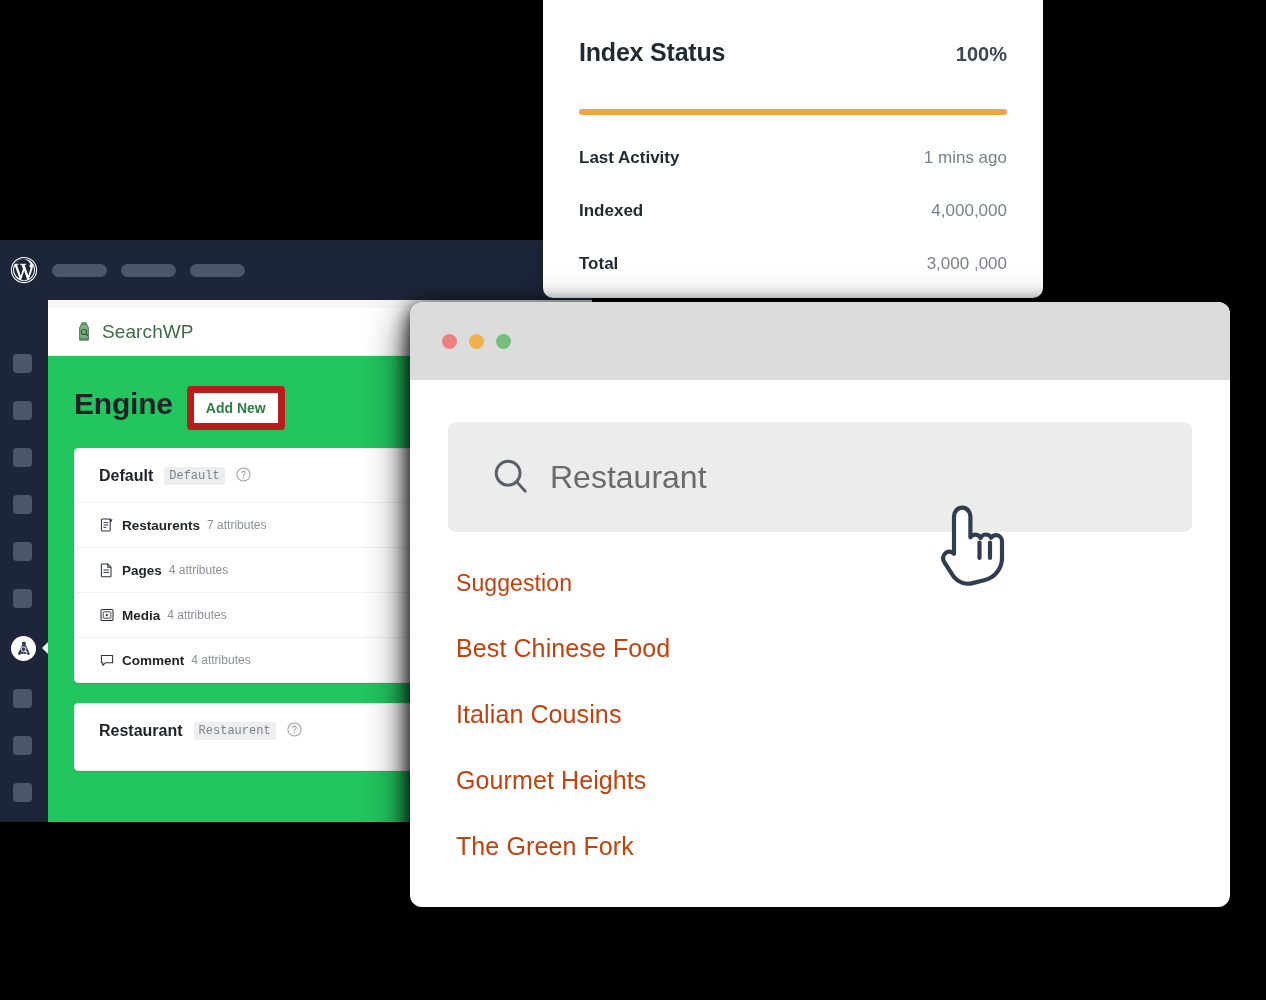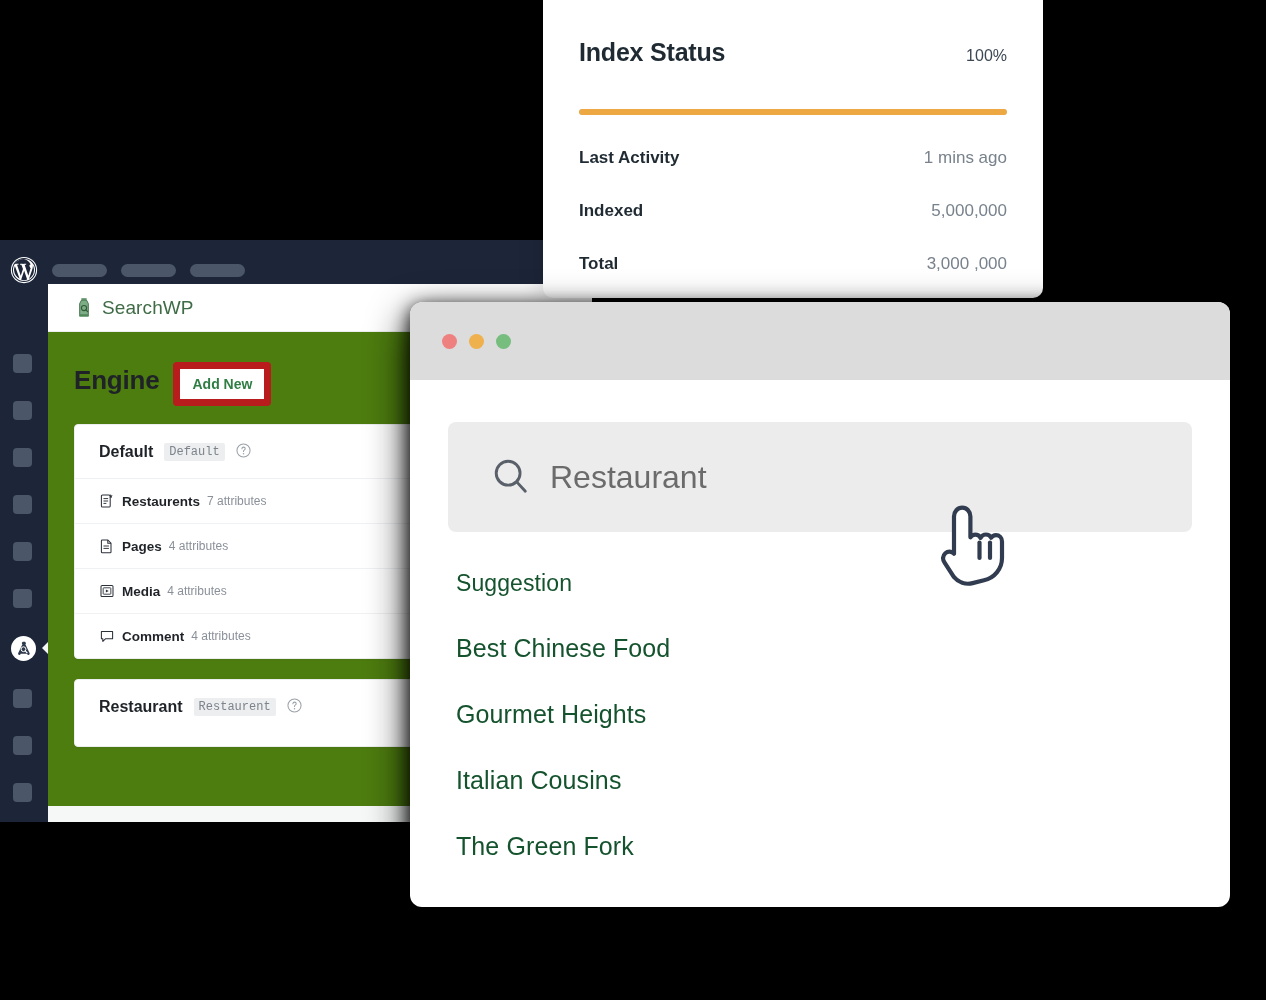--- a/index.html
+++ b/index.html
@@ -41,34 +41,34 @@
     position: absolute; left: 11px; width: 25px; height: 25px; border-radius: 50%;
     background: #ffffff; display: flex; align-items: center; justify-content: center;
   }
   .side-arrow {
     position: absolute; left: 42px; width: 0; height: 0;
     border-top: 11px solid transparent; border-bottom: 11px solid transparent;
     border-right: 11px solid #f6f7f7;
   }
 
   #wp-content {
-    position: absolute; left: 48px; top: 44px; width: 544px; height: 522px;
-    background: #4d7c0f;
+    position: absolute; left: 48px; top: 68px; width: 544px; height: 522px;
+    background: #22c55e;
   }
   #swp-header {
     height: 48px; background: #ffffff; border-bottom: 1px solid #eceef0;
     display: flex; align-items: center; padding-left: 26px; gap: 8px;
   }
   #swp-logo-text { font-size: 19px; color: #3f6b46; font-weight: 400; letter-spacing: .1px; }
 
   #engine-bar {
     display: flex; align-items: center; gap: 14px;
     padding: 22px 0 18px 26px;
   }
-  #engine-title { font-size: 26px; font-weight: 700; color: #1f2328; letter-spacing: -.2px; }
+  #engine-title { font-size: 30px; font-weight: 700; color: #1f2328; letter-spacing: -.2px; }
   #add-new-btn {
     border: 7px solid #b91c1c; color: #2f7d43; background: #ffffff;
     border-radius: 4px; font-size: 14px; font-weight: 700;
     padding: 7px 12px; cursor: pointer; font-family: "Liberation Sans", sans-serif; margin-top: 8px;
   }
 
   .engine-card {
     margin-left: 26px; background: #ffffff; border: 1px solid #edeef0;
     border-radius: 4px; box-shadow: 0 1px 2px rgba(20,25,35,.05);
     width: 560px;
@@ -98,21 +98,21 @@
   #index-card {
     position: absolute; left: 543px; top: -12px;
     width: 500px; height: 310px;
     background: #ffffff; border-radius: 10px;
     box-shadow: 0 4px 26px rgba(0,0,0,.16);
     padding: 50px 36px 0 36px;
     overflow: hidden;
   }
   #index-top { display: flex; align-items: baseline; justify-content: space-between; }
   #index-title { font-size: 25px; font-weight: 700; color: #1f2a33; letter-spacing: -.2px; }
-  #index-pct { font-size: 16px; font-weight: 400; color: #3c4854; }
+  #index-pct { font-size: 20px; font-weight: 700; color: #3c4854; }
   #progress-track {
     margin-top: 42px; height: 6px; border-radius: 3px; background: #ececec; width: 100%;
   }
   #progress-fill { height: 6px; border-radius: 3px; background: #eda844; }
   .stat-row {
     display: flex; align-items: baseline; justify-content: space-between;
     margin-top: 33px;
   }
   .stat-label { font-size: 17px; font-weight: 700; color: #1f2a33; }
   .stat-value { font-size: 17px; font-weight: 400; color: #78828c; }
@@ -142,21 +142,21 @@
   #search-field {
     margin: 42px 38px 0 38px; height: 110px;
     background: #ececec; border-radius: 8px;
     display: flex; align-items: center; gap: 18px; padding-left: 42px;
   }
   #search-glass { width: 42px; height: 42px; flex: 0 0 42px; display:block; }
   #search-value { font-size: 32px; color: #6b6b6b; font-weight: 400; }
 
   #suggest-list { padding: 38px 0 0 46px; }
   .suggest-item {
-    font-size: 25px; color: #14532d; font-weight: 400;
+    font-size: 25px; color: #c2410c; font-weight: 400;
     margin-bottom: 37px; letter-spacing: .1px;
   }
   .suggest-item.heading { font-size: 23px; }
 
   
   #hand-cursor { position: absolute; left: 932px; top: 496px; width: 88px; height: 92px; }
 </style>
 </head>
 <body>
 
@@ -288,21 +288,21 @@
     </div>
     <div id="progress-track">
       <div id="progress-fill" style="width: 100%; background: rgb(237, 168, 68);"></div>
     </div>
     <div class="stat-row">
       <span class="stat-label">Last Activity</span>
       <span class="stat-value">1 mins ago</span>
     </div>
     <div class="stat-row">
       <span class="stat-label">Indexed</span>
-      <span class="stat-value">5,000,000</span>
+      <span class="stat-value">4,000,000</span>
     </div>
     <div class="stat-row">
       <span class="stat-label">Total</span>
       <span class="stat-value">3,000 ,000</span>
     </div>
   </div>
 
   <div id="search-shadow"></div>
   <div id="search-modal">
 
@@ -316,22 +316,22 @@
       <svg id="search-glass" viewBox="0 0 44 44">
         <circle cx="19" cy="18" r="12.5" fill="none" stroke="#59606a" stroke-width="3"></circle>
         <line x1="28.2" y1="27.4" x2="37" y2="37" stroke="#59606a" stroke-width="3" stroke-linecap="round"></line>
       </svg>
       <span id="search-value">Restaurant</span>
     </div>
 
     <div id="suggest-list">
       <div class="suggest-item heading">Suggestion</div>
       <div class="suggest-item">Best Chinese Food</div>
+      <div class="suggest-item">Italian Cousins</div>
       <div class="suggest-item">Gourmet Heights</div>
-      <div class="suggest-item">Italian Cousins</div>
       <div class="suggest-item">The Green Fork</div>
     </div>
   </div>
 
   <svg id="hand-cursor" viewBox="0 0 88 92">
     <path d="M22 52V20.5c0-5 3.6-8.8 8.2-8.8 4.6 0 8.2 3.8 8.2 8.8v20.8c1-1.6 2.8-2.6 4.9-2.6 2.3 0 4.3 1.3 5.3 3.2.9-2 2.9-3.4 5.3-3.4 2.3 0 4.3 1.3 5.3 3.2 1-1.6 2.8-2.6 4.8-2.6 3.3 0 6 2.8 6 6.3V62c0 11-7.6 19.8-18 22.3l-11.4 2.8c-7 1.7-14.2-.7-18.8-6.2L12.6 66.6c-2.3-2.8-2-7 .7-9.4 2.6-2.3 6.5-2.1 8.7.5z" fill="#ffffff" stroke="#323c50" stroke-width="4.2" stroke-linejoin="round"></path>
     <line x1="47.5" y1="46.5" x2="47.5" y2="62" stroke="#323c50" stroke-width="4.2" stroke-linecap="round"></line>
     <line x1="58" y1="46.5" x2="58" y2="62" stroke="#323c50" stroke-width="4.2" stroke-linecap="round"></line>
   </svg>
 

